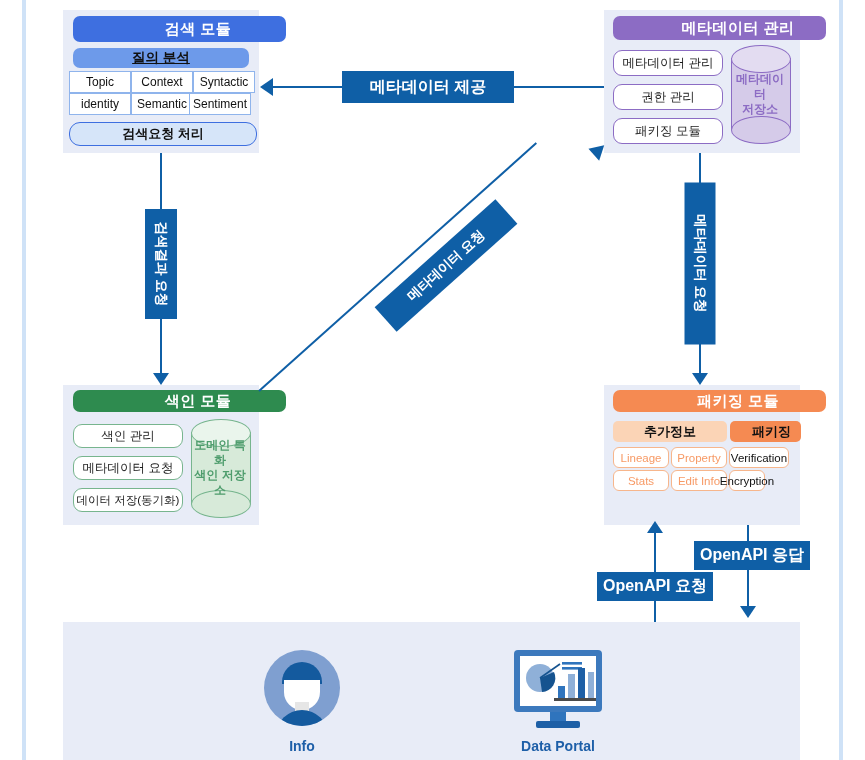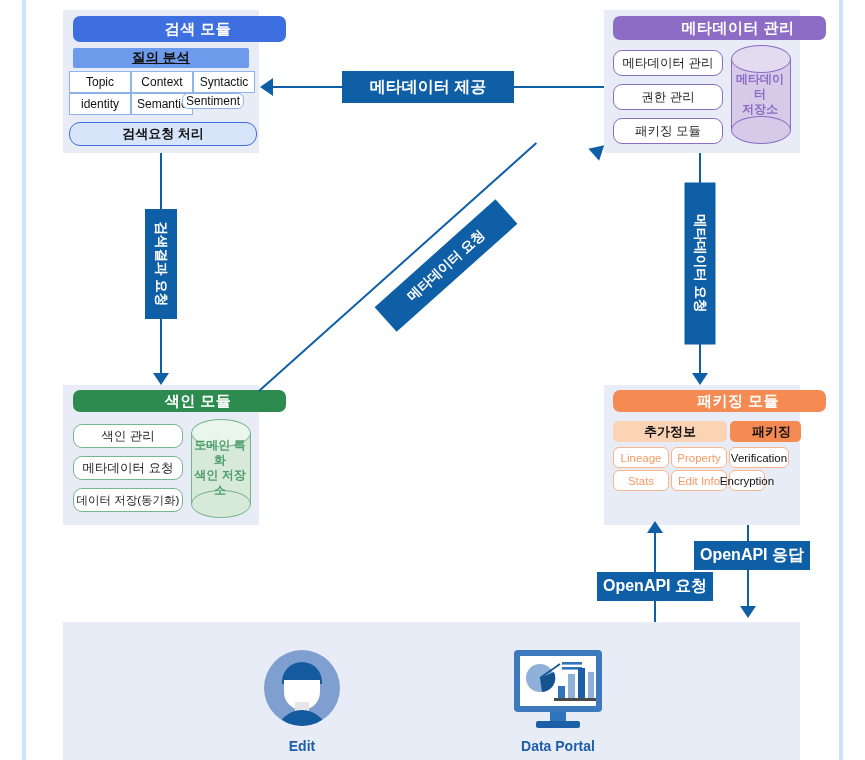--- a/index.html
+++ b/index.html
@@ -31,21 +31,21 @@
   }
   .cell{
     position:absolute;background:#ffffff;box-sizing:border-box;
     display:flex;align-items:center;justify-content:center;font-size:12px;
     color:#111;
   }
 
   
   .t-search{background:#3e6fe0;}
   .bar-query{
-    position:absolute;background:#6d9aea;border-radius:2px;display:flex;
+    position:absolute;background:#6d9aea;border-radius:7px;display:flex;
     align-items:center;justify-content:center;color:#111;font-weight:bold;
     font-size:13.5px;
     text-decoration:underline;
   }
   .cell-blue{border:1px solid #8fb4ec;}
   .pill-req{
     position:absolute;background:#d6e5f9;border:1.5px solid #3e6fe0;
     border-radius:11px;display:flex;align-items:center;justify-content:center;
     font-size:13px;color:#111;font-weight:bold;
   }
@@ -126,21 +126,21 @@
 
 <div class="mod-title t-search" style="left:73px;top:16px;width:176px;height:26px;">검색 모듈</div>
 
 <div class="bar-query" style="left:73px;top:48px;width:176px;height:20px;">질의 분석</div>
 
 <div class="cell cell-blue" style="left:69px;top:71px;width:62px;height:22px;">Topic</div>
 <div class="cell cell-blue" style="left:131px;top:71px;width:62px;height:22px;">Context</div>
 <div class="cell cell-blue" style="left:193px;top:71px;width:62px;height:22px;">Syntactic</div>
 <div class="cell cell-blue" style="left:69px;top:93px;width:62px;height:22px;">identity</div>
 <div class="cell cell-blue" style="left:131px;top:93px;width:62px;height:22px;">Semantic</div>
-<div class="cell cell-blue" style="left:182px;top:93px;width:62px;height:16px;border-radius:6px;">Sentiment</div>
+<div class="cell cell-blue" style="left:189px;top:93px;width:62px;height:22px;">Sentiment</div>
 
 <div class="pill-req" style="left:69px;top:122px;width:186px;height:22px;">검색요청 처리</div>
 
 <div class="panel" style="left:604px;top:10px;width:196px;height:143px;"></div>
 
 <div class="mod-title t-meta" style="left:613px;top:16px;width:176px;height:24px;">메타데이터 관리</div>
 
 <div class="sub-btn btn-purple" style="left:613px;top:50px;width:110px;height:26px;">메타데이터 관리</div>
 <div class="sub-btn btn-purple" style="left:613px;top:84px;width:110px;height:26px;">권한 관리</div>
 <div class="sub-btn btn-purple" style="left:613px;top:118px;width:110px;height:26px;">패키징 모듈</div>
@@ -215,21 +215,21 @@
 <div class="flag" style="left:694px;top:541px;width:116px;height:29px;">OpenAPI 응답</div>
 
 <div class="bottom-panel" style="left:63px;top:622px;width:737px;height:138px;"></div>
 
 <div class="avatar" style="left:264px;top:650px;width:76px;height:76px;">
   <div class="av-hair" style="left:18px;top:12px;width:40px;height:22px;border-radius:20px 20px 0 0;"></div>
   <div class="av-face" style="left:20px;top:30px;width:36px;height:30px;border-radius:0 0 18px 18px;"></div>
   <div class="av-neck" style="left:31px;top:52px;width:14px;height:12px;"></div>
   <div class="av-body" style="left:12px;top:60px;width:52px;height:30px;border-radius:26px 26px 0 0;"></div>
 </div>
-<div class="actor-label" style="left:252px;top:738px;width:100px;">Edit</div>
+<div class="actor-label" style="left:252px;top:738px;width:100px;">Info</div>
 
 <svg style="position:absolute;left:512px;top:648px;width:92px;height:82px;" viewBox="0 0 92 82" xmlns="http://www.w3.org/2000/svg">
   <rect x="2" y="2" width="88" height="62" rx="4" fill="#3c79bd"></rect>
   <rect x="8" y="8" width="76" height="50" fill="#ffffff"></rect>
   <circle cx="28" cy="30" r="14" fill="#8fb0d8"></circle>
   <path d="M28 30 L42 24 A14 14 0 0 1 30 44 Z" fill="#15538f"></path>
   <line x1="28" y1="30" x2="48" y2="16" stroke="#15538f" stroke-width="1.6"></line>
   <rect x="50" y="14" width="20" height="2.6" fill="#2f74bd"></rect>
   <rect x="50" y="19" width="20" height="2.6" fill="#2f74bd"></rect>
   <rect x="46" y="38" width="7" height="12" fill="#2f74bd"></rect>

